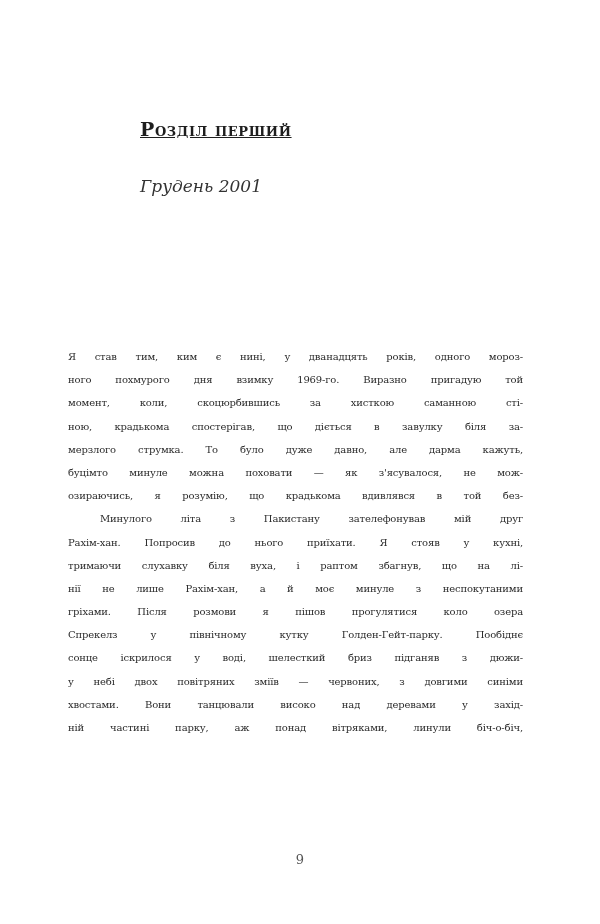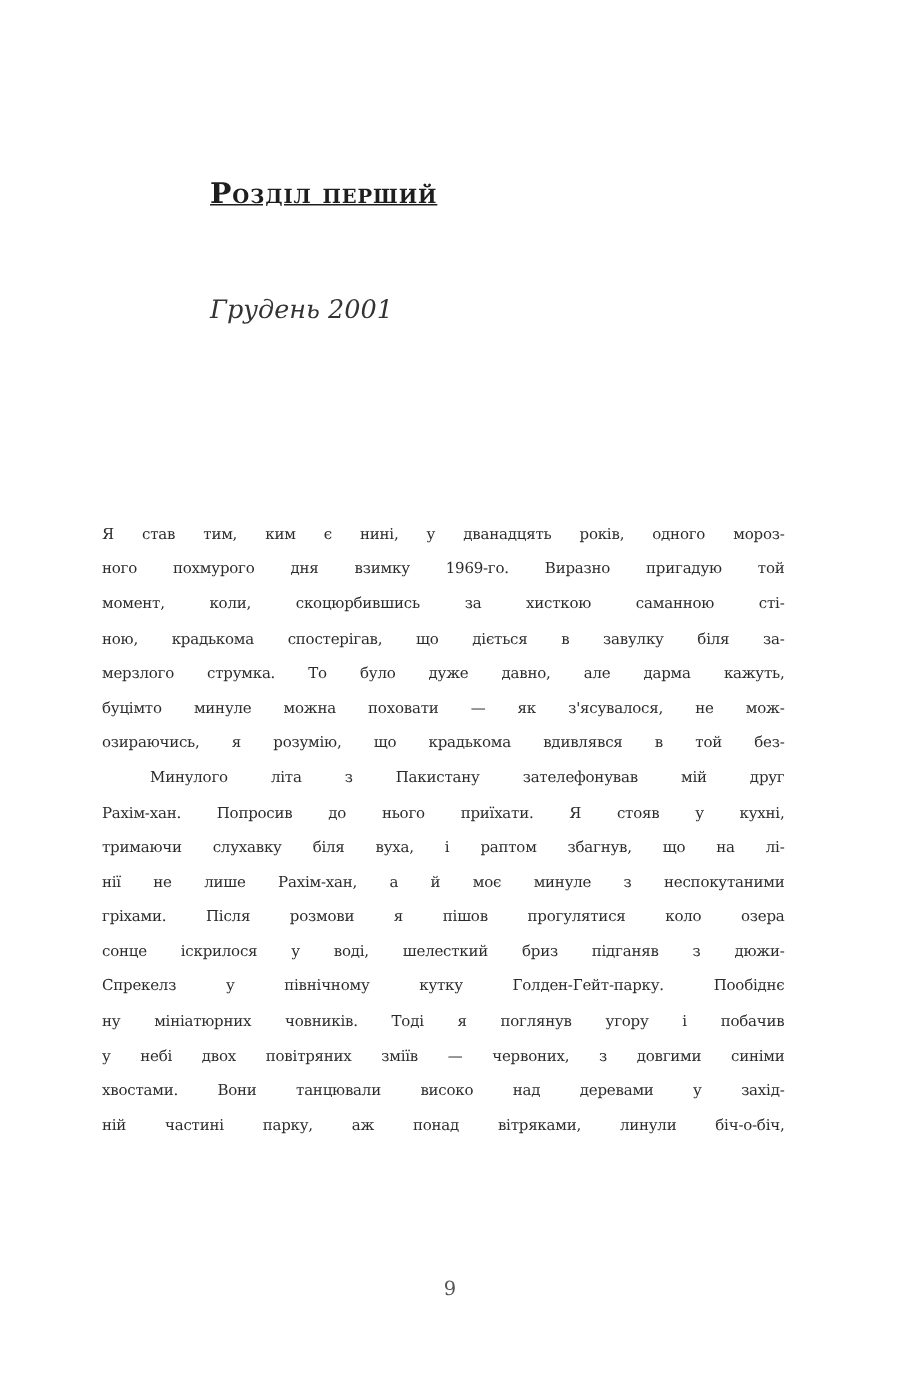--- a/index.html
+++ b/index.html
@@ -9,21 +9,21 @@
     }
     .chapter-title {
       position:absolute; left:140px; top:118px;
       font-family: "DejaVu Serif", serif; font-weight:bold; font-size:19px;
       letter-spacing:0.6px; color:#1e1e1e;
       font-variant: small-caps;
       text-decoration: underline;
     }
     .chapter-date {
       position:absolute; left:140px; top:176px;
-      font-family: "DejaVu Serif", serif; font-style:italic; font-size:17px; color:#333;margin-top:21px;
+      font-family: "DejaVu Serif", serif; font-style:italic; font-size:17px; color:#333;
     }
     .body-text {
       position:absolute; left:68px; top:345px; width:455px;
     }
     .line {
       display:block; height:23.2px; line-height:23.2px;
       font-size:10px; white-space:nowrap;
       text-align:justify; text-align-last:justify;
       letter-spacing:-0.15px; color:#2b2b2b;
     }
@@ -46,22 +46,21 @@
     <span class="line">момент, коли, скоцюрбившись за хисткою саманною сті-</span>
     <span class="line">ною, крадькома спостерігав, що діється в завулку біля за-</span>
     <span class="line">мерзлого струмка. То було дуже давно, але дарма кажуть,</span>
     <span class="line">буцімто минуле можна поховати — як з'ясувалося, не мож-</span>
     <span class="line">озираючись, я розумію, що крадькома вдивлявся в той без-</span>
     <span class="line indent">Минулого літа з Пакистану зателефонував мій друг</span>
     <span class="line">Рахім-хан. Попросив до нього приїхати. Я стояв у кухні,</span>
     <span class="line">тримаючи слухавку біля вуха, і раптом збагнув, що на лі-</span>
     <span class="line">нії не лише Рахім-хан, а й моє минуле з неспокутаними</span>
     <span class="line">гріхами. Після розмови я пішов прогулятися коло озера</span>
+    <span class="line">Спрекелз у північному кутку Голден-Гейт-парку. Пообіднє</span>
     <span class="line">сонце іскрилося у воді, шелесткий бриз підганяв з дюжи-</span>
-    <span class="line">Спрекелз у північному кутку Голден-Гейт-парку. Пообіднє</span>
-    <span class="line">ну мініатюрних човників. Тоді я поглянув угору і побачив</span>
     <span class="line">у небі двох повітряних зміїв — червоних, з довгими синіми</span>
     <span class="line">хвостами. Вони танцювали високо над деревами у захід-</span>
     <span class="line">ній частині парку, аж понад вітряками, линули біч-о-біч,</span>
   </div>
 
   <div class="page-number">9</div>
 </div>
 
 </body></html>

